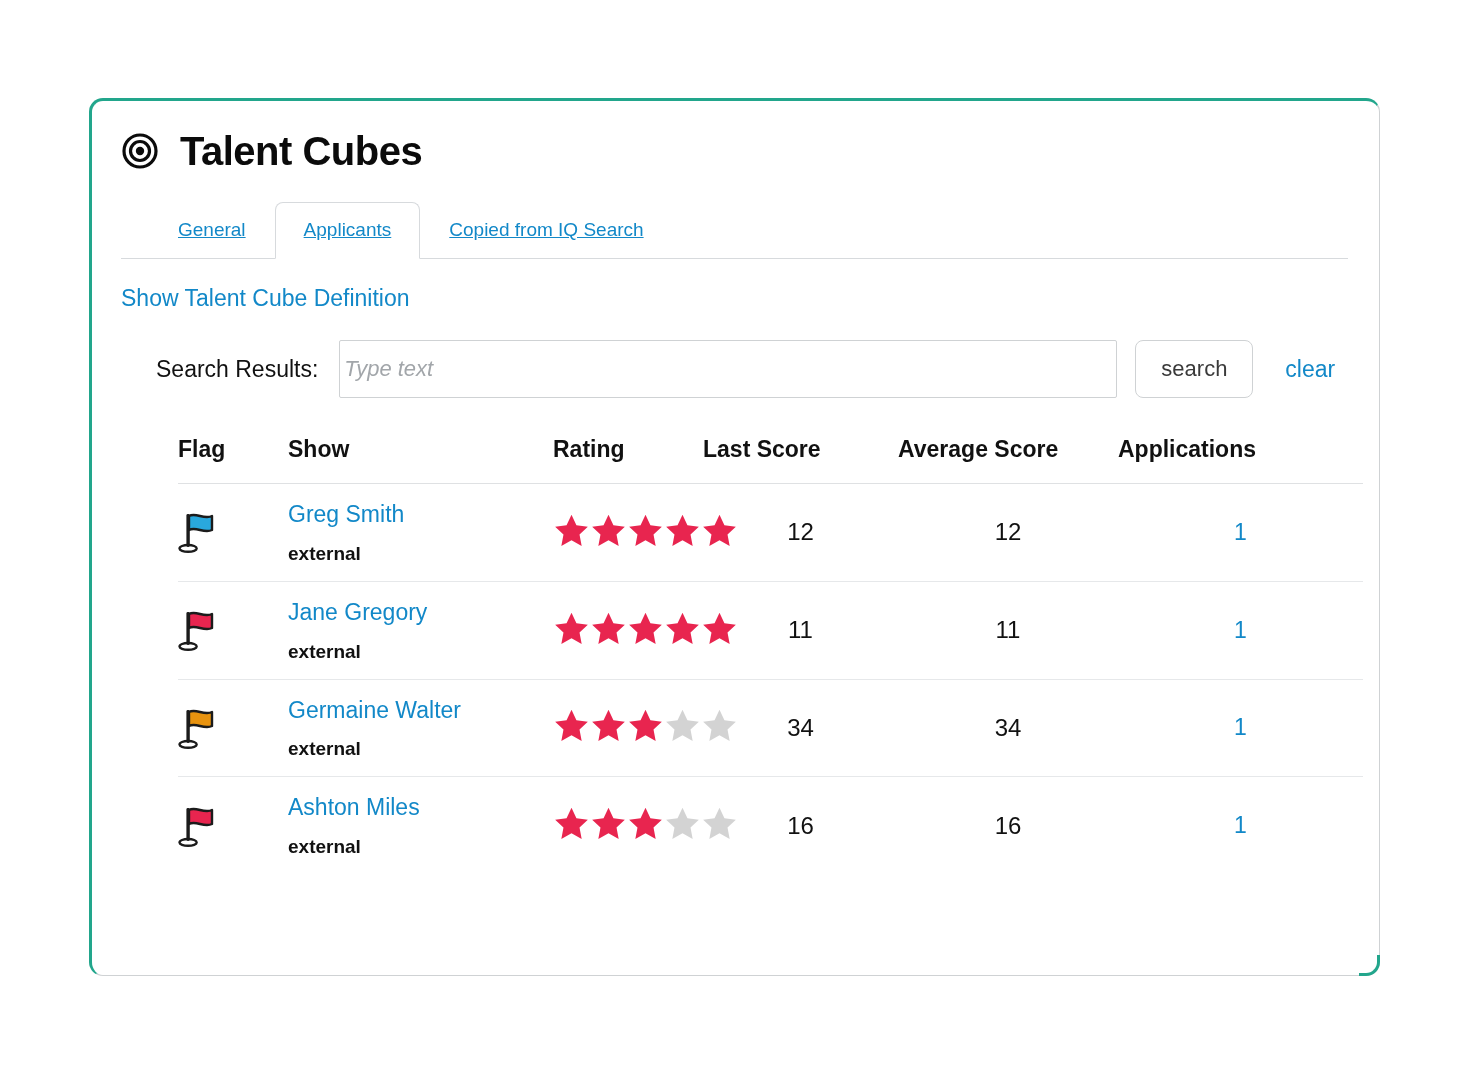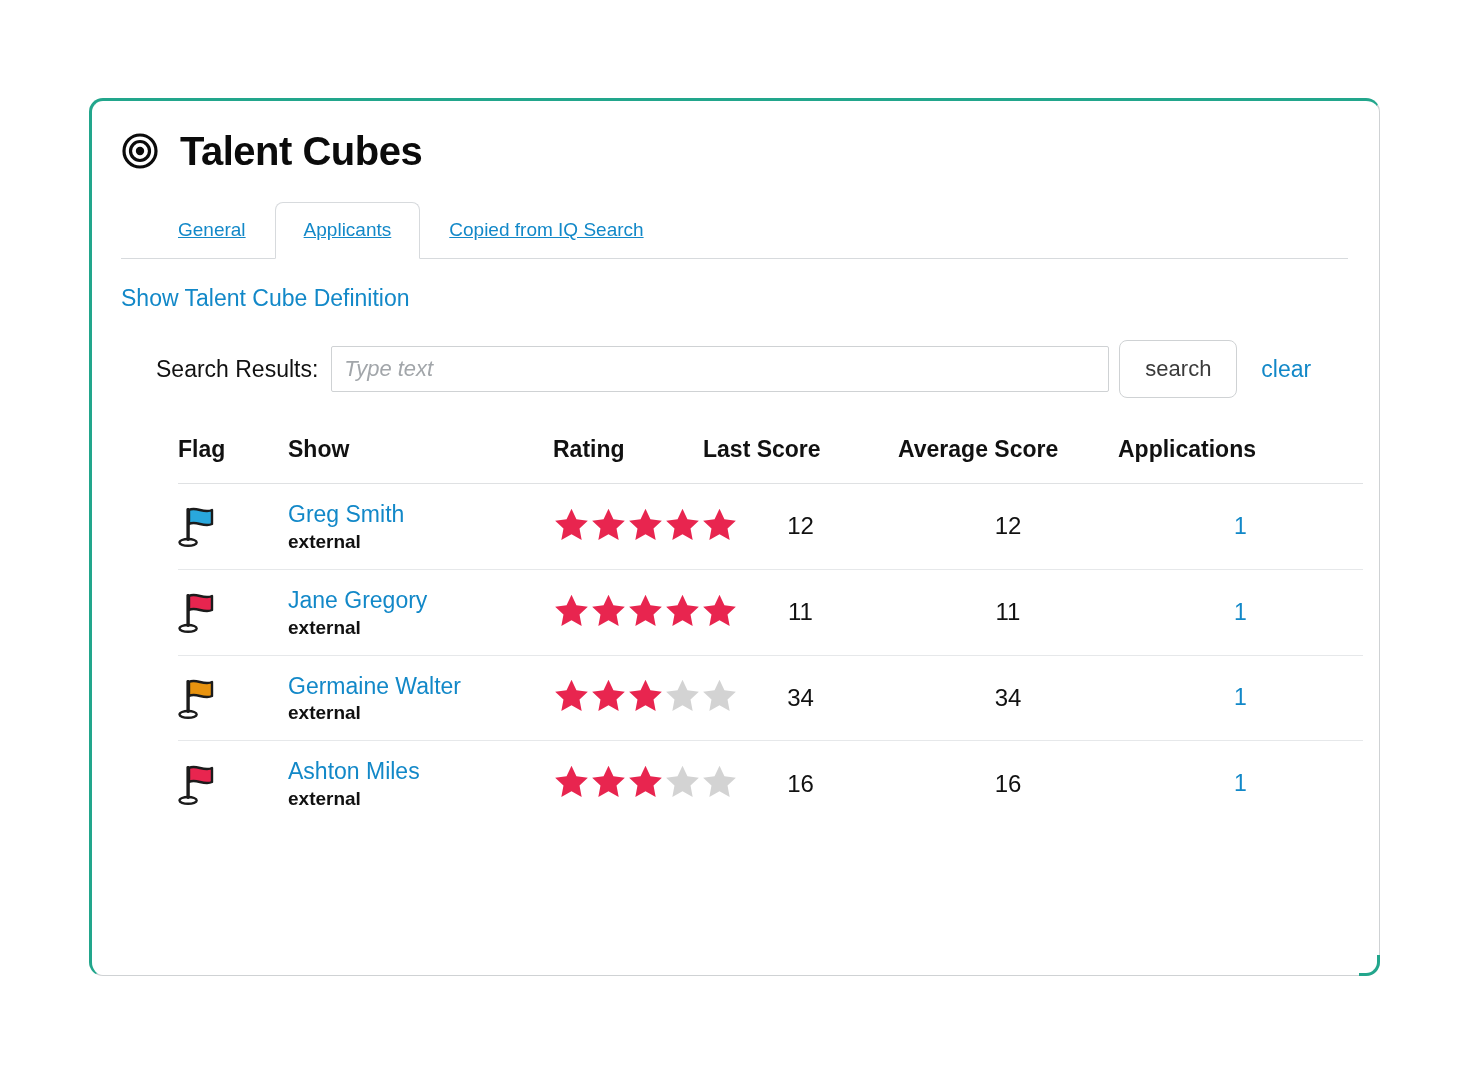--- a/index.html
+++ b/index.html
@@ -98,34 +98,34 @@
     margin: 26px 0 0 1px;
     cursor: pointer;
     text-decoration: none;
   }
 
   
   #search-row {
     display: flex;
     align-items: center;
     margin: 28px 0 0 36px;
-    gap: 0;
+    gap: 8px;
   }
   #search-label {
     font-size: 23px;
     color: #111;
     margin-right: 13px;
     white-space: nowrap;
   }
   #search-input {
     width: 778px;
-    height: 46px;
+    height: 58px;
     border: 1px solid #cfd2d4;
     border-radius: 2px;
-    padding: 0 12px;
+    padding: 0 4px;
     font-size: 22px;
     font-family: "Liberation Sans", sans-serif;
     color: #333;
     background: #fff;
     outline: none;
   }
   #search-input::placeholder { color: #a2a6aa; font-style: italic; }
   #search-button {
     margin-left: 10px;
     height: 58px;
@@ -190,21 +190,21 @@
     color: #1288c8;
     text-decoration: none;
     cursor: pointer;
     line-height: 1.25;
   }
   .applicant-source {
     display: block;
     font-size: 19px;
     font-weight: 700;
     color: #111;
-    margin-top: 2px;
+    margin-top: 14px;
   }
   .applications-link {
     font-size: 23px;
     color: #1288c8;
     text-decoration: none;
     cursor: pointer;
   }
 
   .flag-icon { display: block; width: 40px; height: 44px; }
   .stars { display: inline-flex; gap: 0px; align-items: center; }

